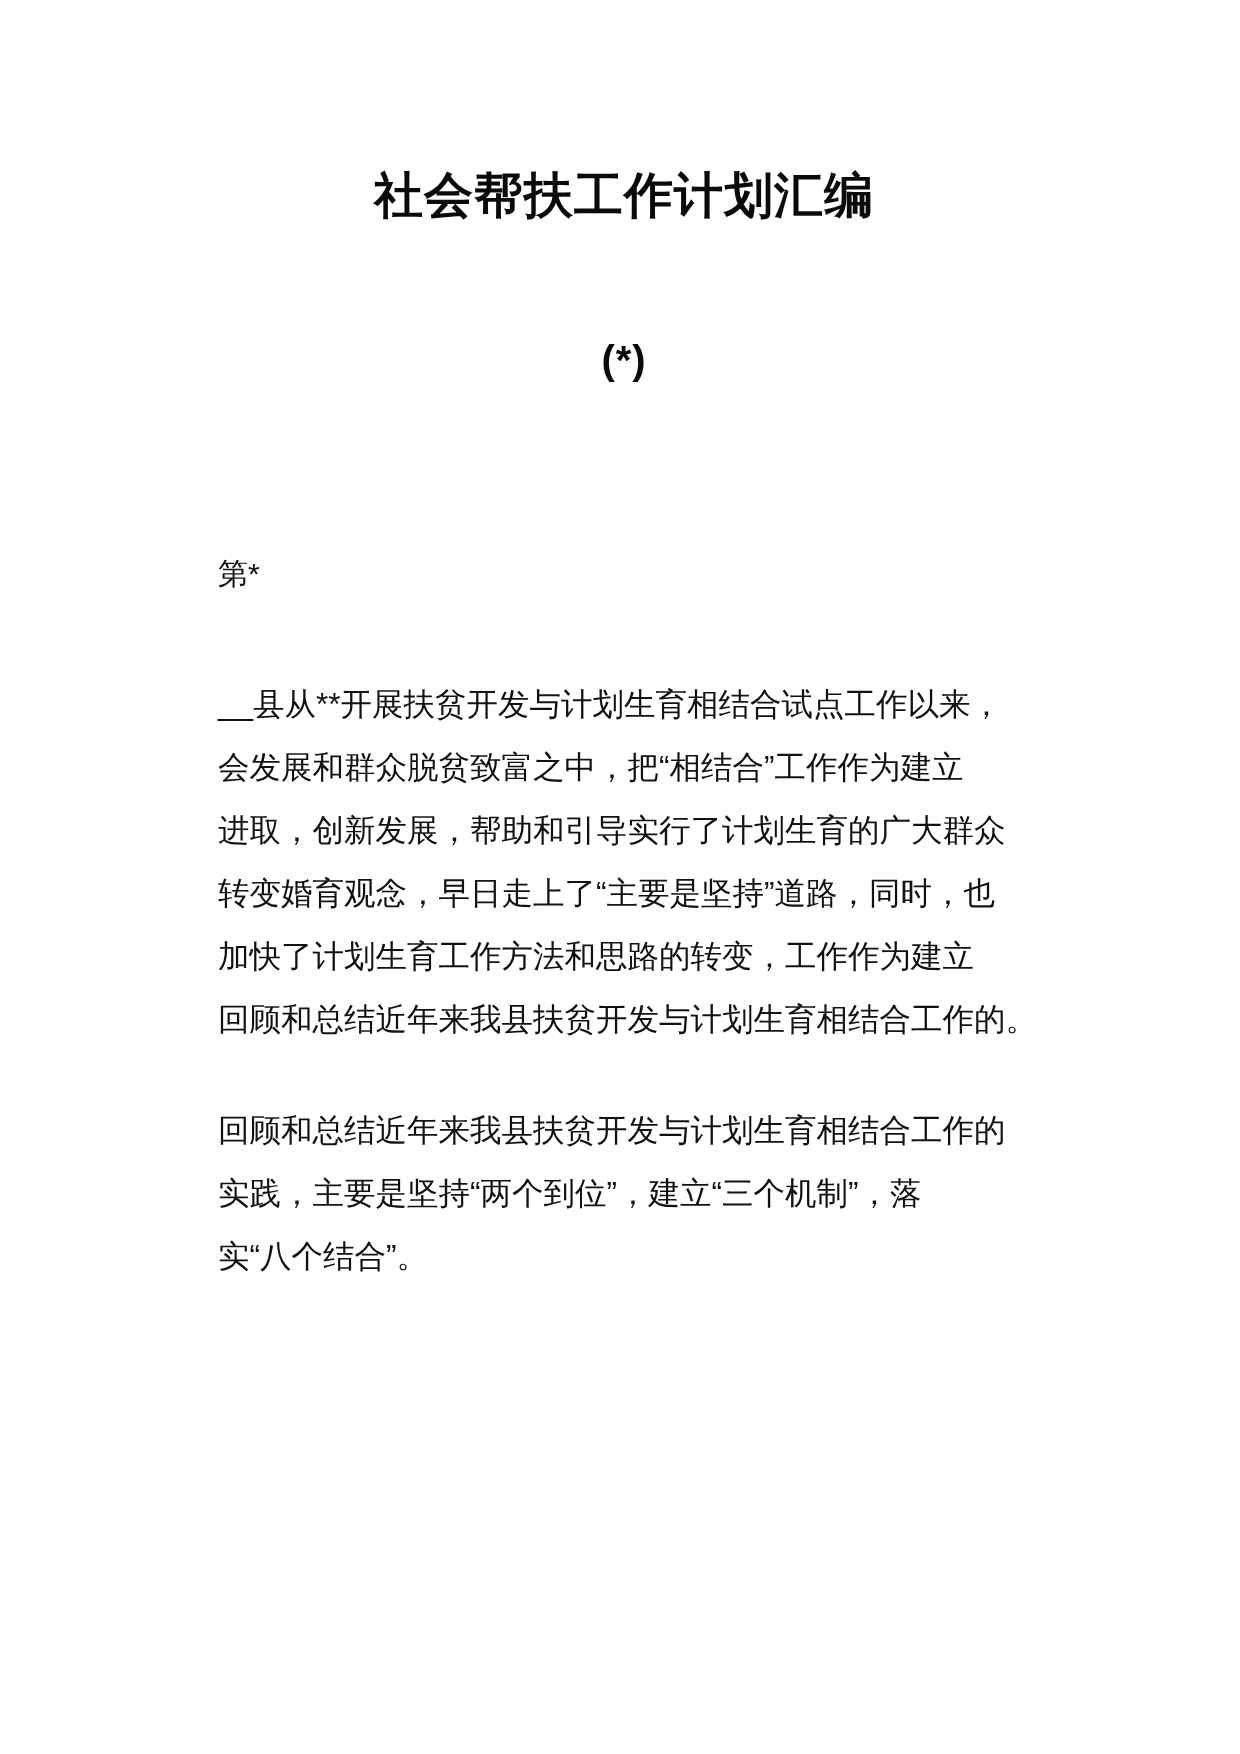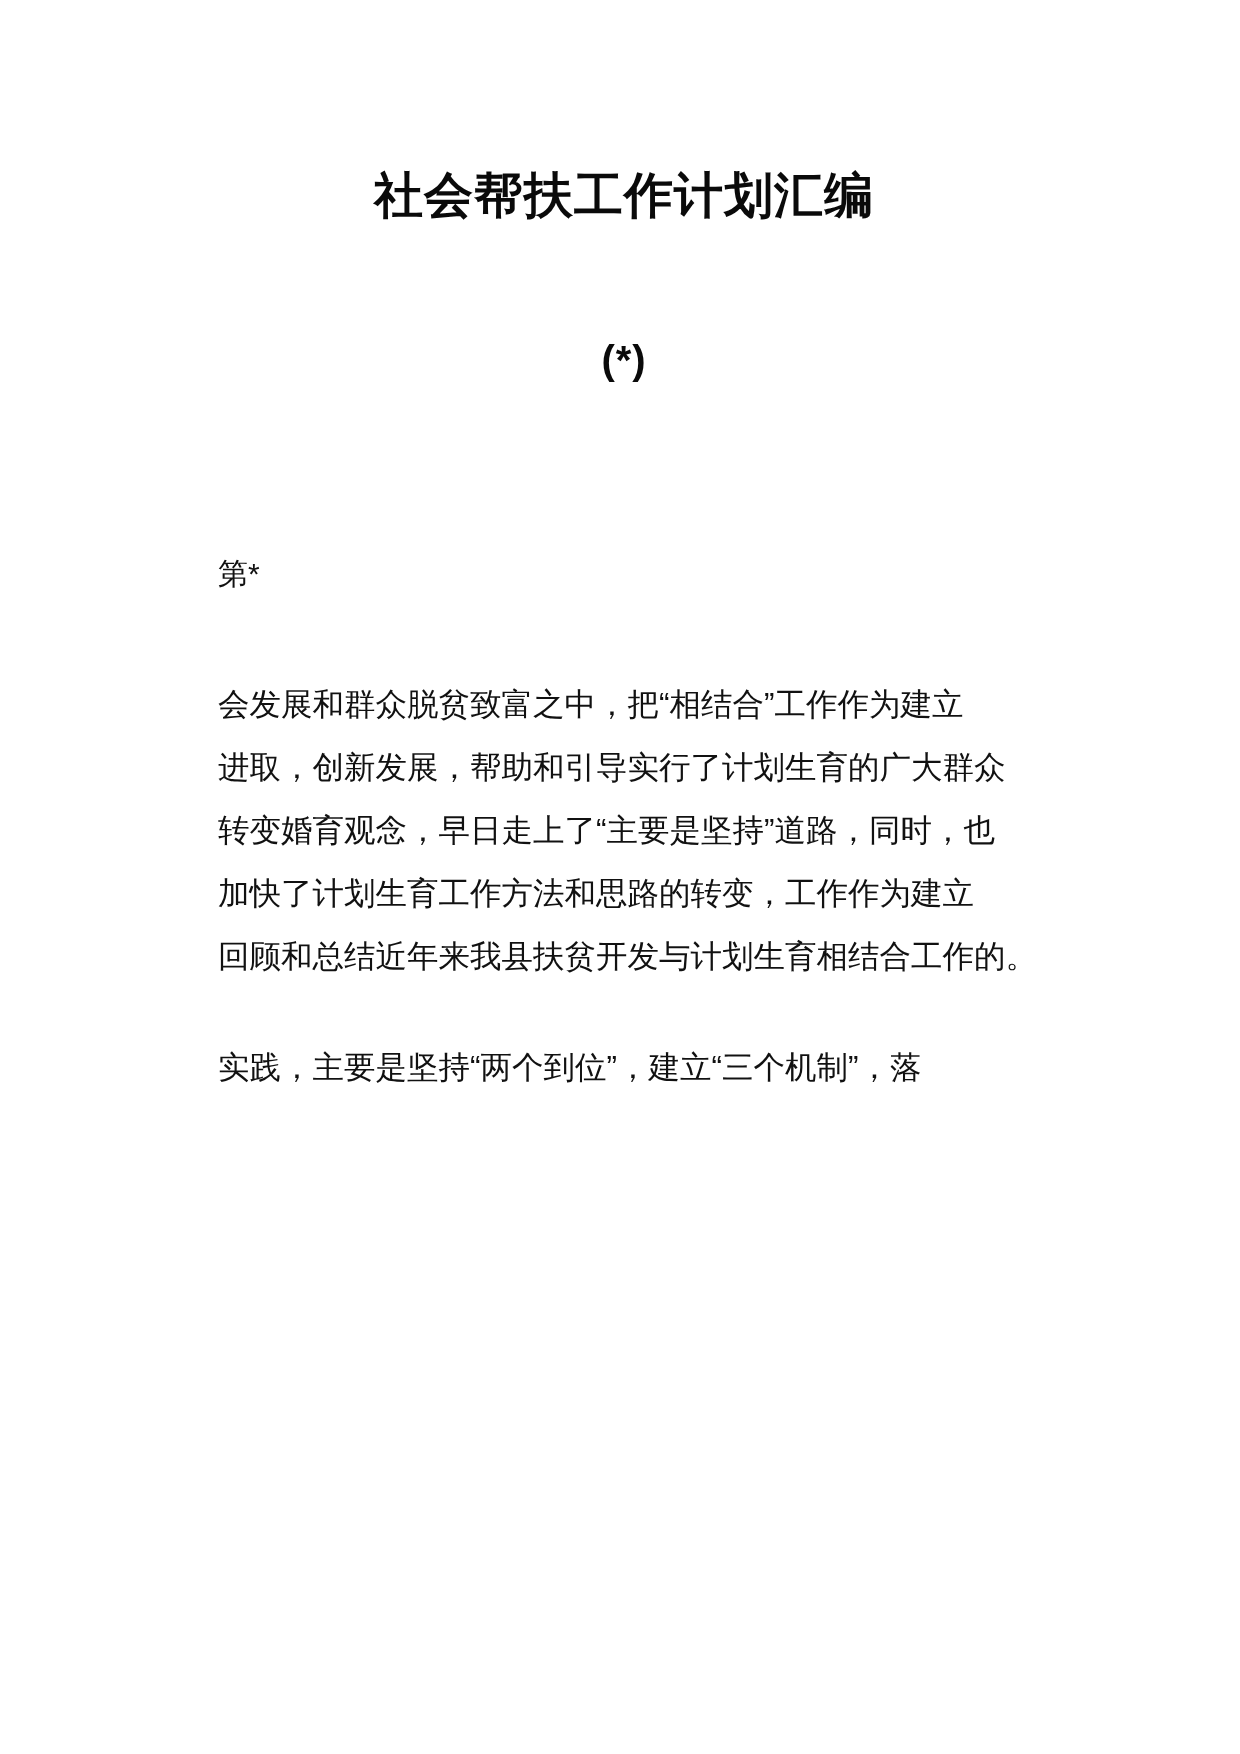--- a/index.html
+++ b/index.html
@@ -82,25 +82,28 @@
 <div class="page">
   <div class="content">
 
     <h1 class="doc-title">社会帮扶工作计划汇编</h1>
 
     <h2 class="doc-subtitle">(*)</h2>
 
     <p class="section-label">第*</p>
 
     <p class="body-para para-gap-1">
+      <span class="ln">__县从**开展扶贫开发与计划生育相结合试点工作以来，</span>
       <span class="ln">会发展和群众脱贫致富之中，把“相结合”工作作为建立</span>
       <span class="ln">进取，创新发展，帮助和引导实行了计划生育的广大群众</span>
       <span class="ln">转变婚育观念，早日走上了“主要是坚持”道路，同时，也</span>
       <span class="ln">加快了计划生育工作方法和思路的转变，工作作为建立</span>
       <span class="ln">回顾和总结近年来我县扶贫开发与计划生育相结合工作的。</span>
     </p>
 
     <p class="body-para para-gap-2">
+      <span class="ln">回顾和总结近年来我县扶贫开发与计划生育相结合工作的</span>
       <span class="ln">实践，主要是坚持“两个到位”，建立“三个机制”，落</span>
+      <span class="ln">实“八个结合”。</span>
     </p>
 
   </div>
 </div>
 
 </body></html>

